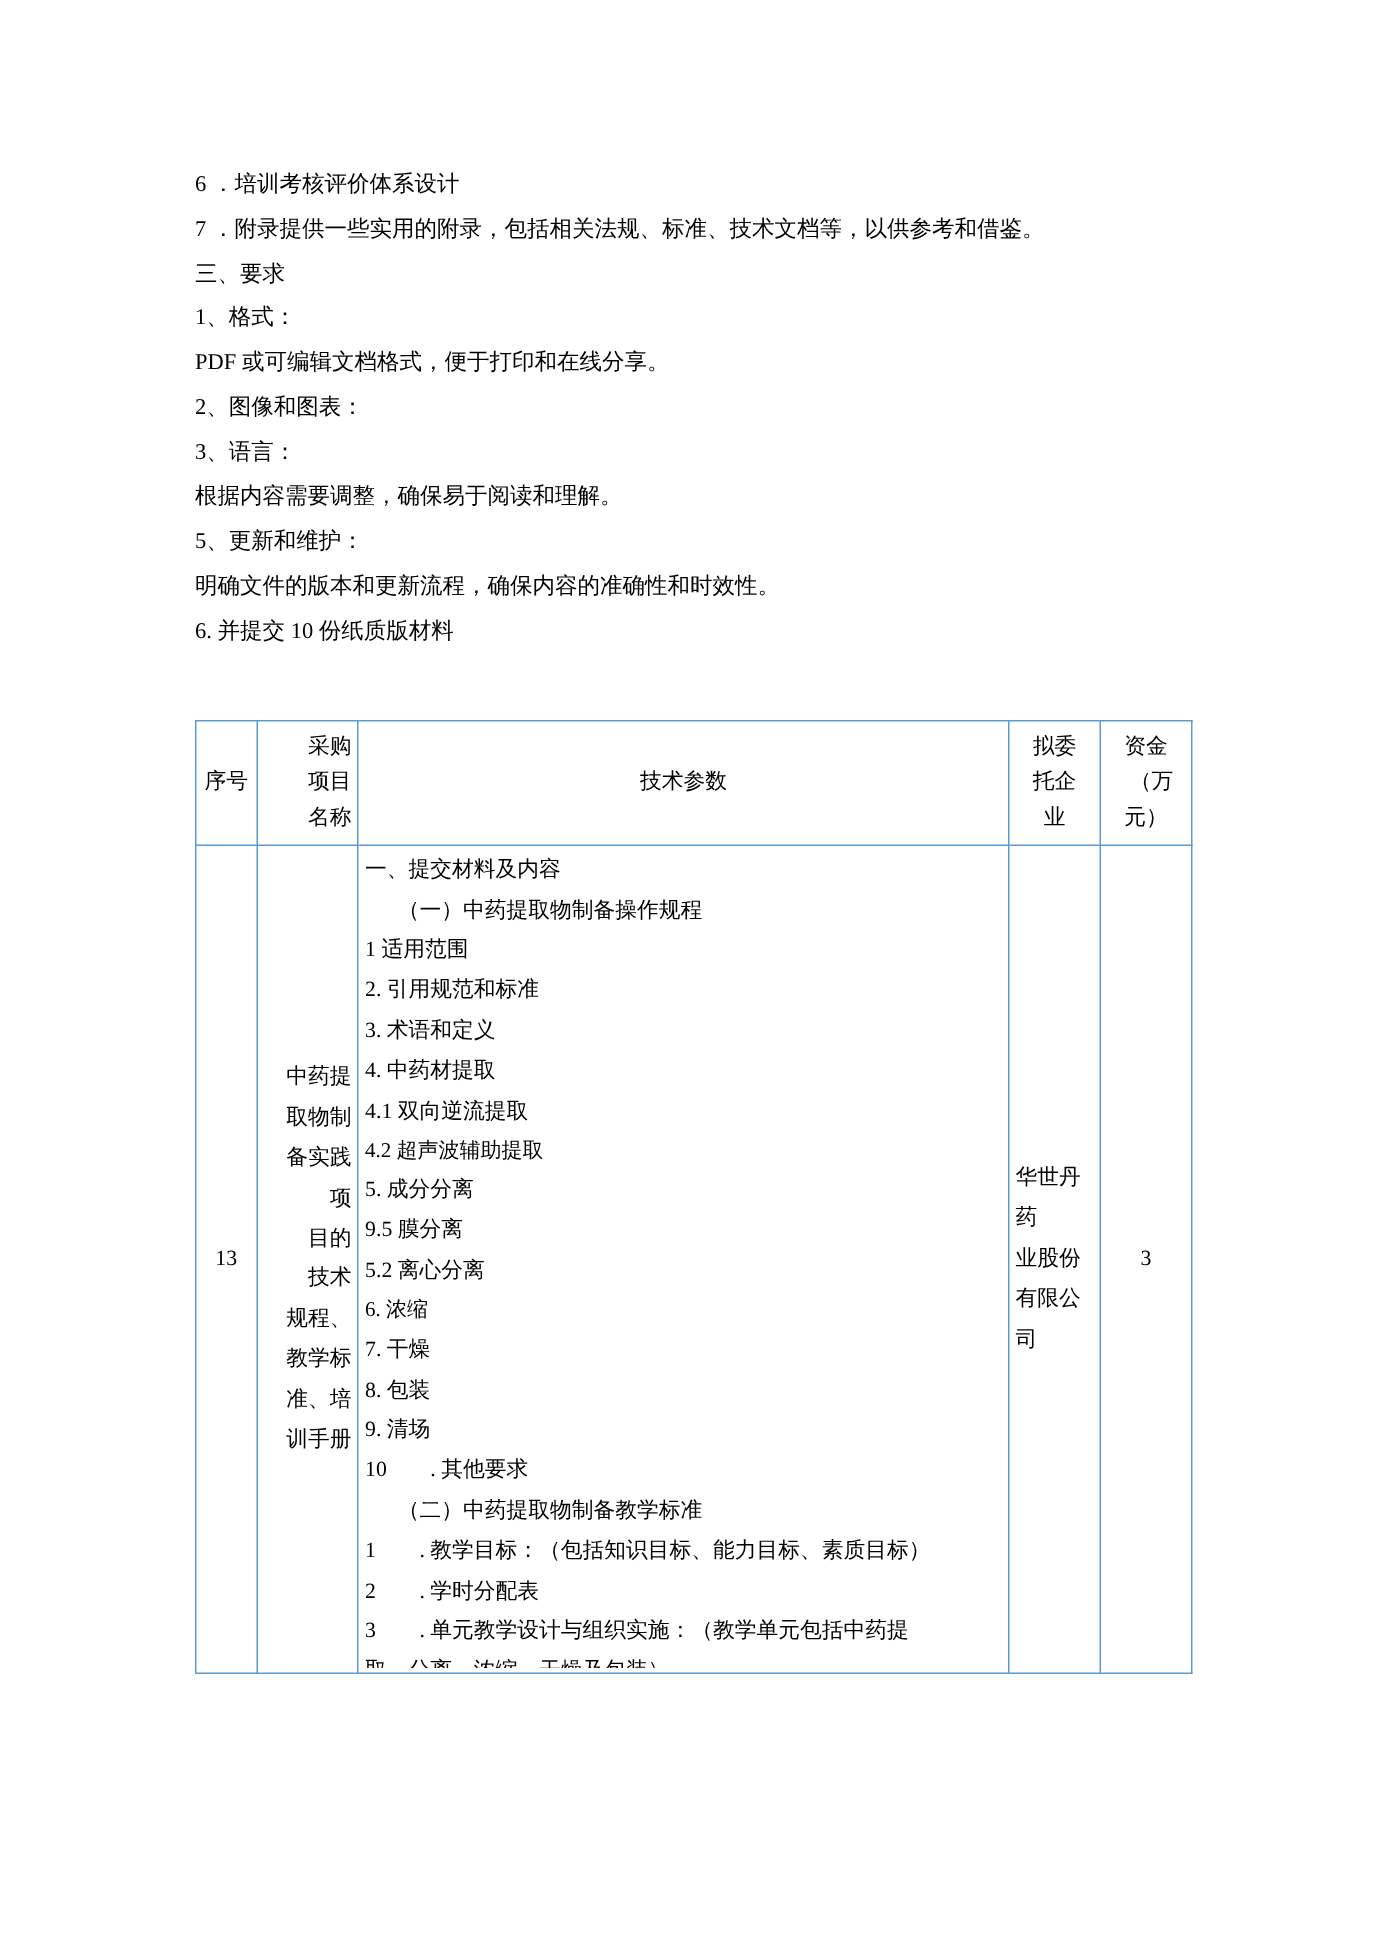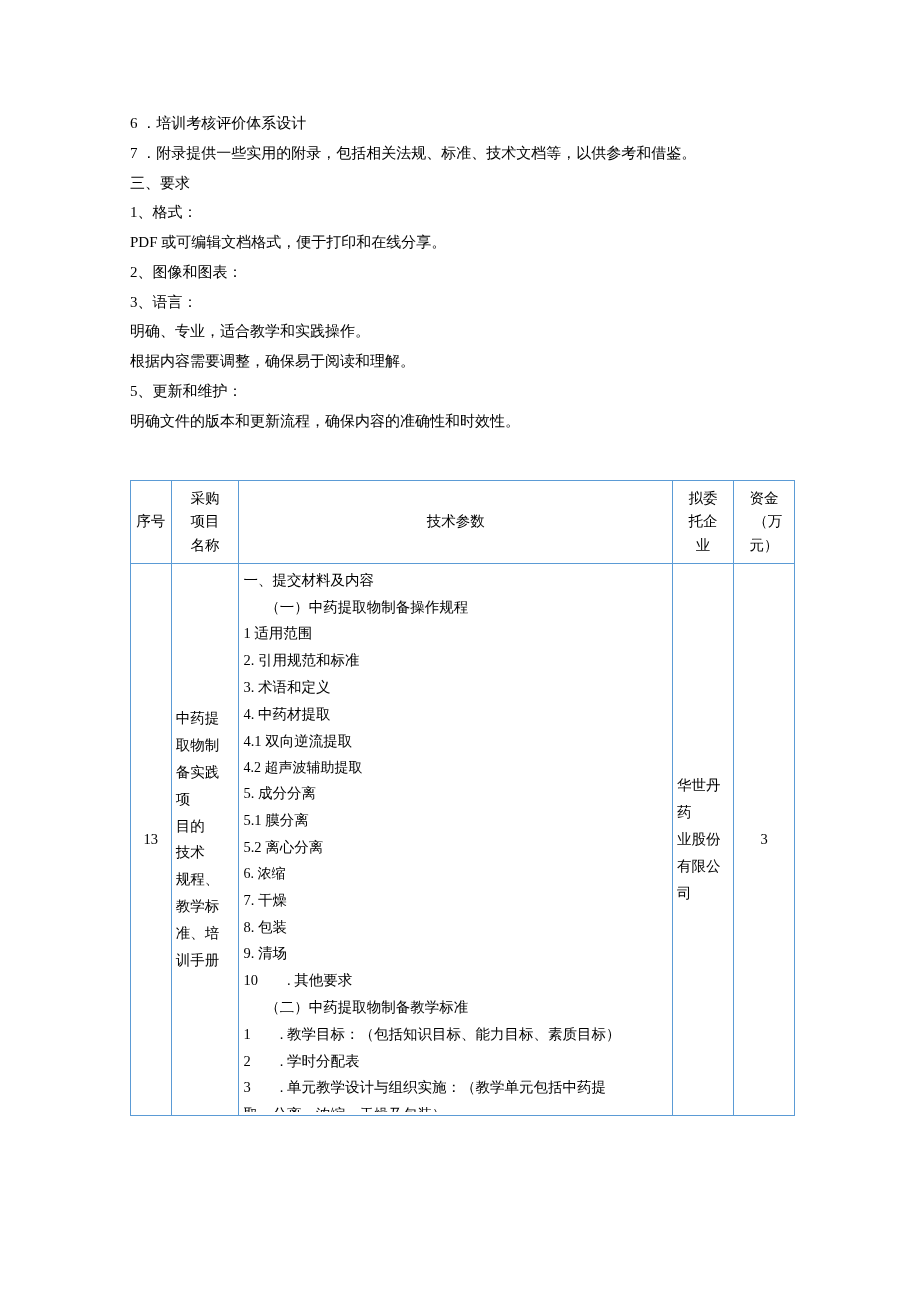--- a/index.html
+++ b/index.html
@@ -31,21 +31,21 @@
       padding: 3px 4px;
       vertical-align: middle;
       text-align: left;
     }
     thead td {
       text-align: center;
       padding: 6px 4px;
       line-height: 1.6;
     }
     .col-seq { width: 6%; text-align: center; }
-    .col-name { width: 10%; }
+    .col-name { width: 10%; text-align: right; }
     .col-spec { width: 64%; }
     .col-vendor { width: 9%; margin-top: 23px; }
     .col-fund { width: 9%; text-align: center; }
     tbody .col-seq { text-align: center; }
     tbody .col-fund { text-align: center; }
     .spec-content {
       line-height: 1.85;
     }
     .spec-content div {
       white-space: nowrap;
@@ -62,24 +62,24 @@
 <body>
 
 <div class="section-top">
   <div class="para">6 ．培训考核评价体系设计</div>
   <div class="para">7 ．附录提供一些实用的附录，包括相关法规、标准、技术文档等，以供参考和借鉴。</div>
   <div class="para">三、要求</div>
   <div class="para">1、格式：</div>
   <div class="para">PDF 或可编辑文档格式，便于打印和在线分享。</div>
   <div class="para">2、图像和图表：</div>
   <div class="para">3、语言：</div>
-  <div class="para">明确、专业，适合教学和实践操作。</div>
   <div class="para">根据内容需要调整，确保易于阅读和理解。</div>
   <div class="para">5、更新和维护：</div>
   <div class="para">明确文件的版本和更新流程，确保内容的准确性和时效性。</div>
+  <div class="para">6. 并提交 10 份纸质版材料</div>
 </div>
 
 <table>
   <thead>
     <tr>
       <td class="col-seq">序号</td>
       <td class="col-name" id="hdr-name">采购<br>项目<br>名称</td>
       <td class="col-spec">技术参数</td>
       <td class="col-vendor" id="hdr-vendor">拟委<br>托企<br>业</td>
       <td class="col-fund" id="hdr-fund">资金<br>&nbsp;&nbsp;（万<br>元）</td>
@@ -104,21 +104,21 @@
         <div class="spec-content truncated" id="cell-spec">
             <div>一、提交材料及内容</div>
             <div class="indent1">（一）中药提取物制备操作规程</div>
             <div>1 适用范围</div>
             <div>2. 引用规范和标准</div>
             <div>3. 术语和定义</div>
             <div>4. 中药材提取</div>
             <div>4.1 双向逆流提取</div>
             <div class="tiny">4.2 超声波辅助提取</div>
             <div>5. 成分分离</div>
-            <div>5.1 膜分离</div>
+            <div>9.5 膜分离</div>
             <div>5.2 离心分离</div>
             <div class="tiny">6. 浓缩</div>
             <div>7. 干燥</div>
             <div>8. 包装</div>
             <div>9. 清场</div>
             <div>10&nbsp;&nbsp;&nbsp;&nbsp;&nbsp;&nbsp;&nbsp;&nbsp;. 其他要求</div>
             <div class="indent1">（二）中药提取物制备教学标准</div>
             <div>1&nbsp;&nbsp;&nbsp;&nbsp;&nbsp;&nbsp;&nbsp;&nbsp;. 教学目标：（包括知识目标、能力目标、素质目标）</div>
             <div>2&nbsp;&nbsp;&nbsp;&nbsp;&nbsp;&nbsp;&nbsp;&nbsp;. 学时分配表</div>
             <div>3&nbsp;&nbsp;&nbsp;&nbsp;&nbsp;&nbsp;&nbsp;&nbsp;. 单元教学设计与组织实施：（教学单元包括中药提</div>

